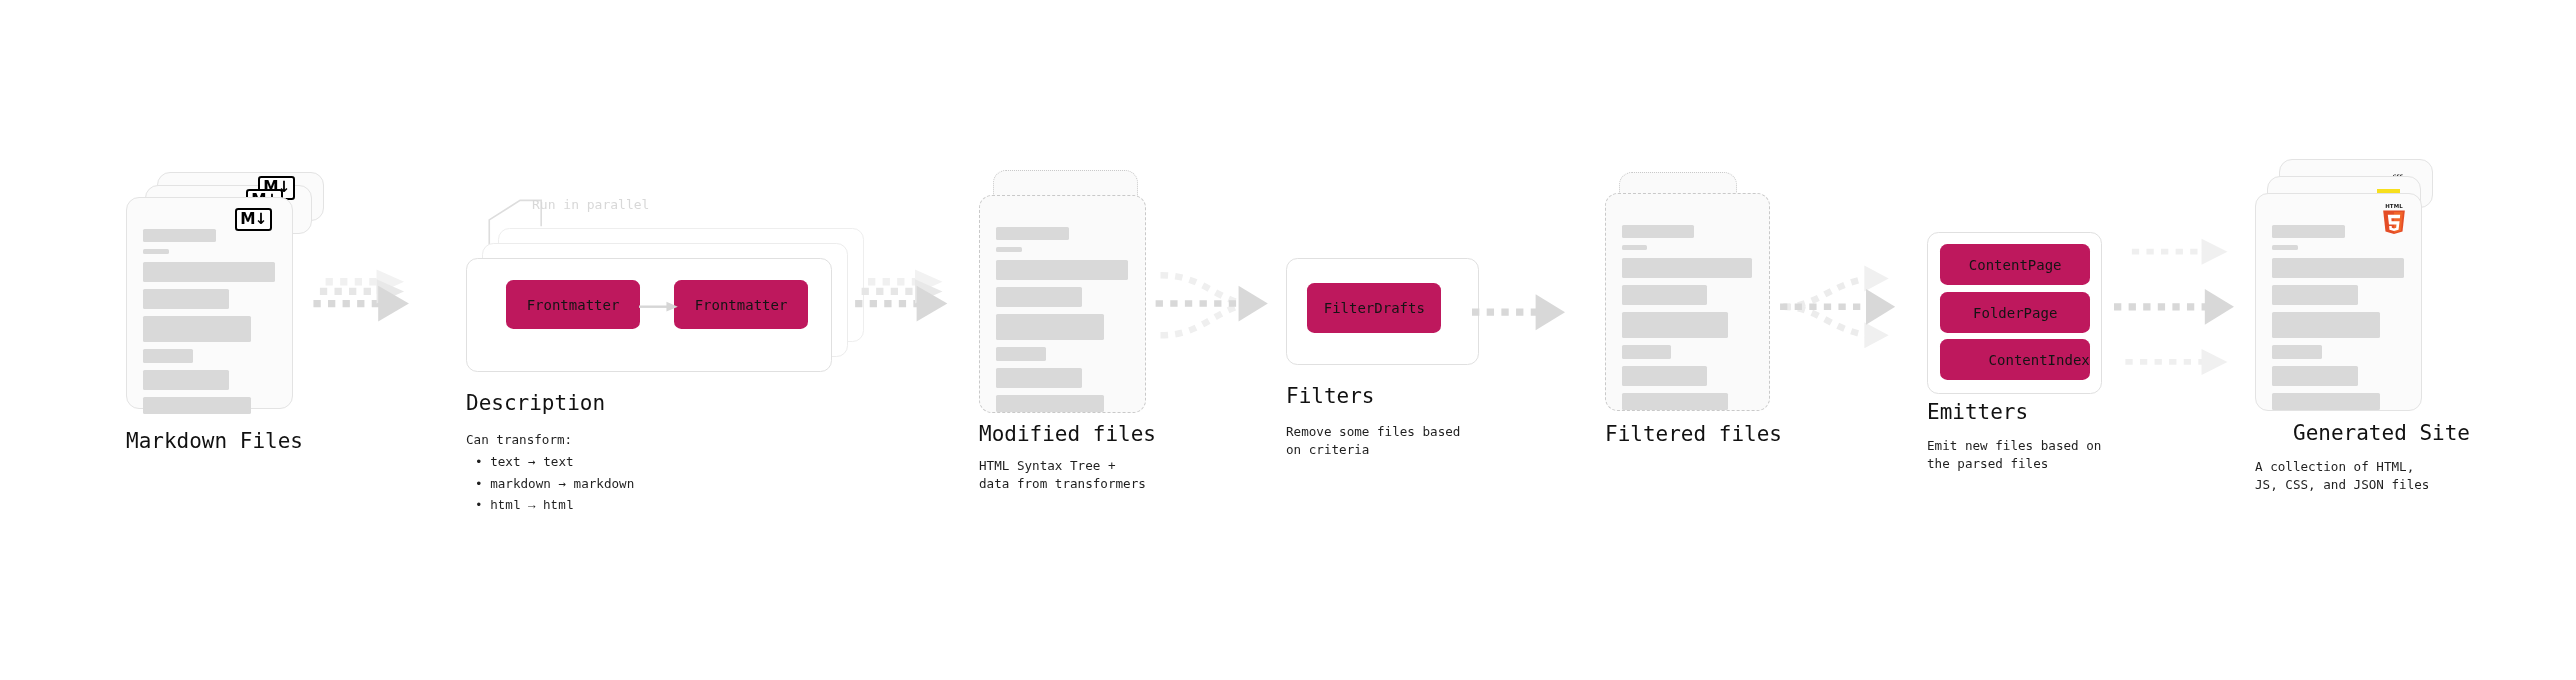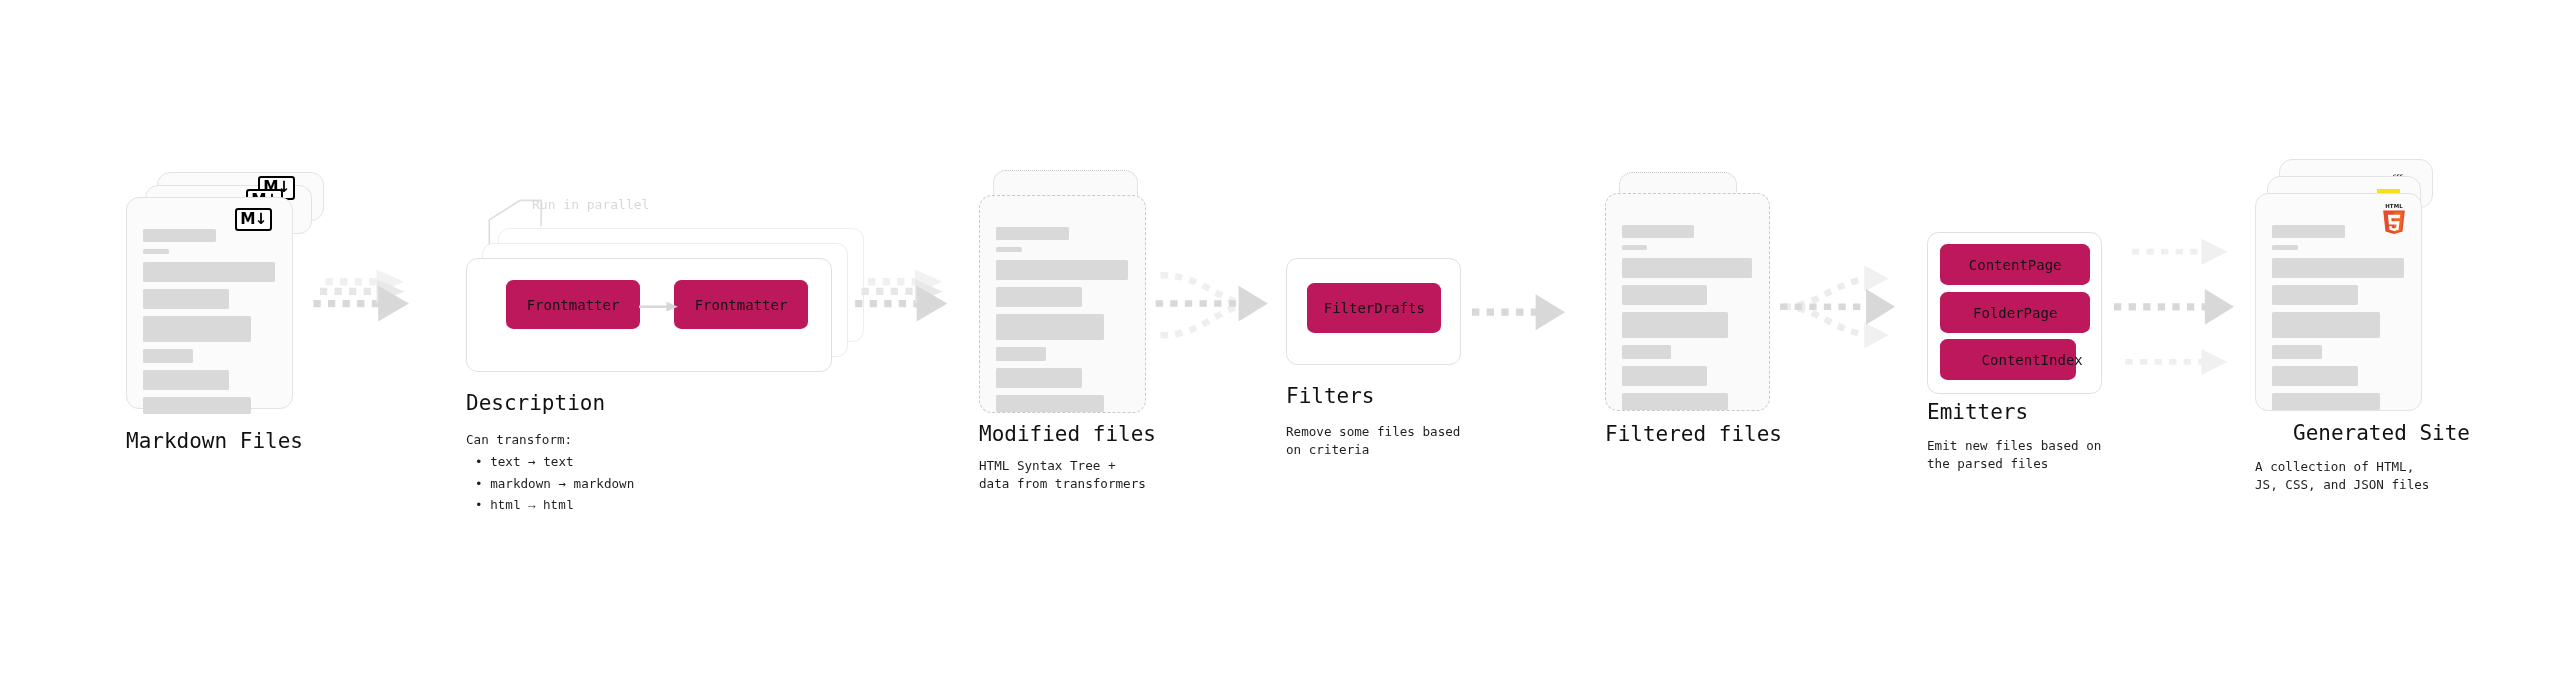--- a/index.html
+++ b/index.html
@@ -257,21 +257,21 @@
 
   <svg class="abs" style="left:1154px; top:262px;" width="126" height="106" viewBox="0 0 155 130">
     <g fill="none" stroke-dasharray="9 9" stroke-width="8">
       <path d="M8 16 C 55 16, 70 40, 108 51" stroke="#efefef"></path>
       <path d="M8 90 C 55 90, 70 64, 108 53" stroke="#efefef"></path>
       <line x1="2" y1="51" x2="110" y2="51" stroke="#d8d8d8"></line>
     </g>
     <polygon points="104,29 104,73 140,51" fill="#d8d8d8"></polygon>
   </svg>
 
-  <div class="group-box" style="left:1286px; top:258px; width:175px; height:107px;">
+  <div class="group-box" style="left:1286px; top:258px; width:193px; height:107px;">
     <div class="chip" style="left:20.3px; top:24.4px; width:134px; height:50px;">FilterDrafts</div>
   </div>
   <div class="title" style="left:1286px; top:384px;">Filters</div>
   <div class="caption" style="left:1286px; top:423px;">Remove some files based
 on criteria</div>
 
   <svg class="abs" style="left:1472px; top:286px;" width="102" height="54" viewBox="0 0 125 66">
     <line x1="0" y1="32" x2="82" y2="32" stroke="#d8d8d8" stroke-width="9" stroke-dasharray="9 9"></line>
     <polygon points="78,10 78,54 114,32" fill="#d8d8d8"></polygon>
   </svg>
@@ -300,21 +300,21 @@
       <line x1="0" y1="96" x2="112" y2="96" stroke="#d8d8d8"></line>
     </g>
     <polygon points="104,45 104,77 134,61" fill="#f0f0f0"></polygon>
     <polygon points="104,115 104,147 134,131" fill="#f0f0f0"></polygon>
     <polygon points="106,74 106,118 142,96" fill="#d8d8d8"></polygon>
   </svg>
 
   <div class="group-box" style="left:1927px; top:232px; width:175px; height:162px;">
     <div class="chip" style="left:12.2px; top:11.4px; width:150px; height:41px;">ContentPage</div>
     <div class="chip" style="left:12.2px; top:59px; width:150px; height:41px;">FolderPage</div>
-    <div class="chip" style="left:12.2px; top:106px; width:136px; height:41px;padding-left:48px;">ContentIndex</div>
+    <div class="chip" style="left:12.2px; top:106px; width:150px; height:41px;padding-left:48px;">ContentIndex</div>
   </div>
   <div class="title" style="left:1927px; top:400px;">Emitters</div>
   <div class="caption" style="left:1927px; top:437px;">Emit new files based on
 the parsed files</div>
 
   <svg class="abs" style="left:2114px; top:229px;" width="150" height="154" viewBox="0 0 185 190">
     <g fill="none" stroke-dasharray="9 9">
       <line x1="22" y1="28" x2="112" y2="28" stroke="#efefef" stroke-width="7"></line>
       <line x1="0" y1="96" x2="118" y2="96" stroke="#d8d8d8" stroke-width="9"></line>
       <line x1="14" y1="164" x2="112" y2="164" stroke="#efefef" stroke-width="7"></line>

